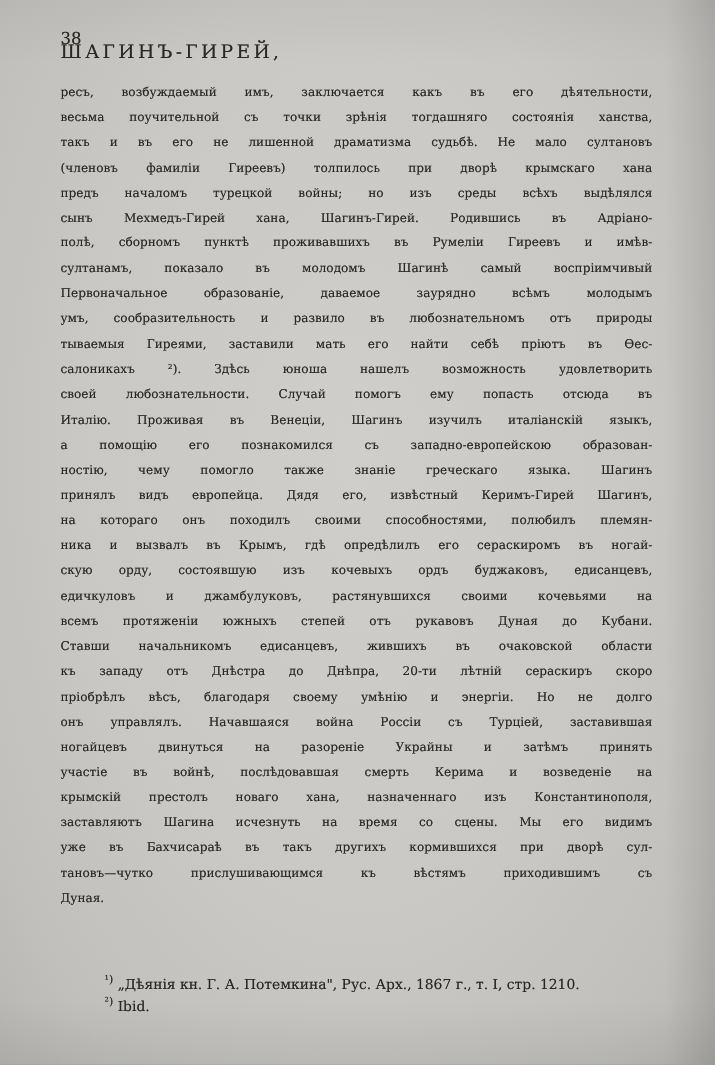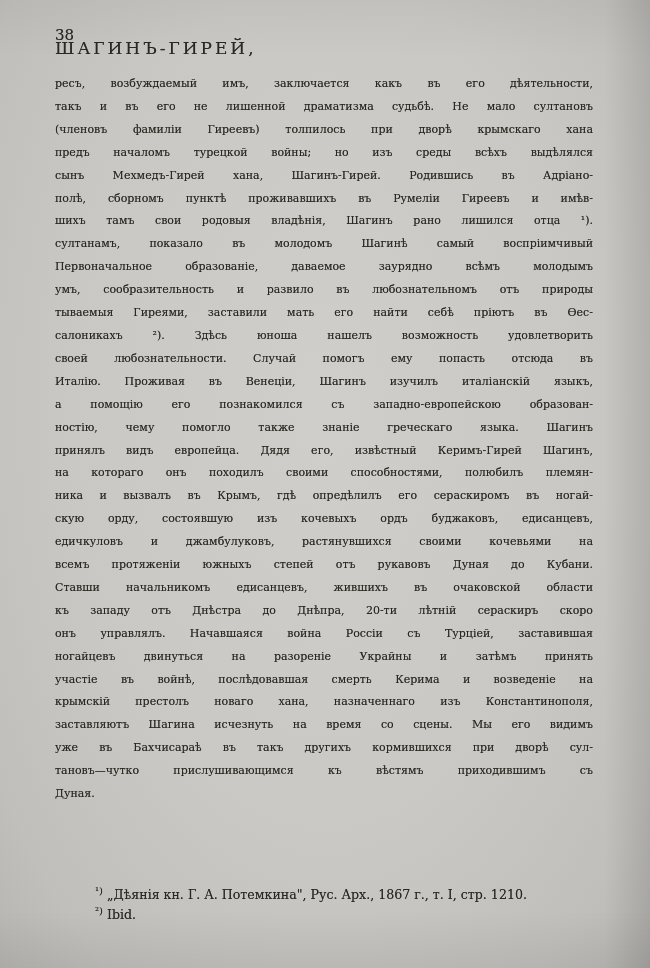--- a/index.html
+++ b/index.html
@@ -81,43 +81,44 @@
 
 <div class="page">
 
   <div class="header">
     <span class="pagenum">38</span>
     <span class="running">ШАГИНЪ-ГИРЕЙ,</span>
   </div>
 
   <div class="bodytext" id="text-block">
       <div class="line">ресъ, возбуждаемый имъ, заключается какъ въ его дѣятельности,</div>
+      <div class="line">весьма поучительной съ точки зрѣнія тогдашняго состоянія ханства,</div>
       <div class="line">такъ и въ его не лишенной драматизма судьбѣ. Не мало султановъ</div>
       <div class="line">(членовъ фамиліи Гиреевъ) толпилось при дворѣ крымскаго хана</div>
       <div class="line">предъ началомъ турецкой войны; но изъ среды всѣхъ выдѣлялся</div>
       <div class="line">сынъ Мехмедъ-Гирей хана, Шагинъ-Гирей. Родившись въ Адріано-</div>
       <div class="line">полѣ, сборномъ пунктѣ проживавшихъ въ Румеліи Гиреевъ и имѣв-</div>
-      <div class="line">шихъ тамъ свои родовыя владѣнія, Шагинъ рано лишился отца ¹).</div>
       <div class="line">султанамъ, показало въ молодомъ Шагинѣ самый воспріимчивый</div>
       <div class="line">Первоначальное образованіе, даваемое заурядно всѣмъ молодымъ</div>
       <div class="line">умъ, сообразительность и развило въ любознательномъ отъ природы</div>
       <div class="line">тываемыя Гиреями, заставили мать его найти себѣ пріютъ въ Ѳес-</div>
       <div class="line">салоникахъ ²). Здѣсь юноша нашелъ возможность удовлетворить</div>
       <div class="line">своей любознательности. Случай помогъ ему попасть отсюда въ</div>
       <div class="line">Италію. Проживая въ Венеціи, Шагинъ изучилъ италіанскій языкъ,</div>
       <div class="line">а помощію его познакомился съ западно-европейскою образован-</div>
       <div class="line">ностію, чему помогло также знаніе греческаго языка. Шагинъ</div>
       <div class="line">принялъ видъ европейца. Дядя его, извѣстный Керимъ-Гирей Шагинъ,</div>
       <div class="line">на котораго онъ походилъ своими способностями, полюбилъ племян-</div>
       <div class="line">ника и вызвалъ въ Крымъ, гдѣ опредѣлилъ его сераскиромъ въ ногай-</div>
       <div class="line">скую орду, состоявшую изъ кочевыхъ ордъ буджаковъ, едисанцевъ,</div>
       <div class="line">едичкуловъ и джамбулуковъ, растянувшихся своими кочевьями на</div>
       <div class="line">всемъ протяженіи южныхъ степей отъ рукавовъ Дуная до Кубани.</div>
       <div class="line">Ставши начальникомъ едисанцевъ, жившихъ въ очаковской области</div>
       <div class="line">къ западу отъ Днѣстра до Днѣпра, 20-ти лѣтній сераскиръ скоро</div>
+      <div class="line">пріобрѣлъ вѣсъ, благодаря своему умѣнію и энергіи. Но не долго</div>
       <div class="line">онъ управлялъ. Начавшаяся война Россіи съ Турціей, заставившая</div>
       <div class="line">ногайцевъ двинуться на разореніе Украйны и затѣмъ принять</div>
       <div class="line">участіе въ войнѣ, послѣдовавшая смерть Керима и возведеніе на</div>
       <div class="line">крымскій престолъ новаго хана, назначеннаго изъ Константинополя,</div>
       <div class="line">заставляютъ Шагина исчезнуть на время со сцены. Мы его видимъ</div>
       <div class="line">уже въ Бахчисараѣ въ такъ другихъ кормившихся при дворѣ сул-</div>
       <div class="line">тановъ—чутко прислушивающимся къ вѣстямъ приходившимъ съ</div>
       <div class="line">Дуная.</div>
     </div>
 

